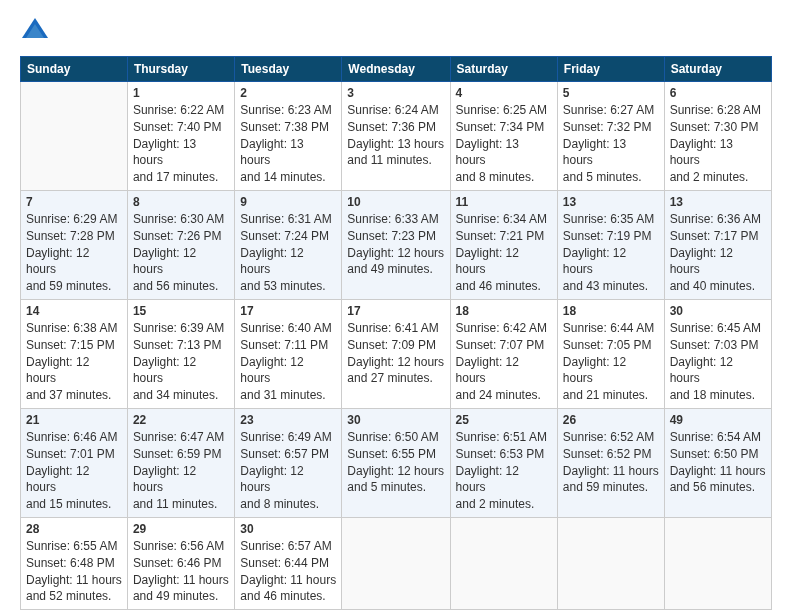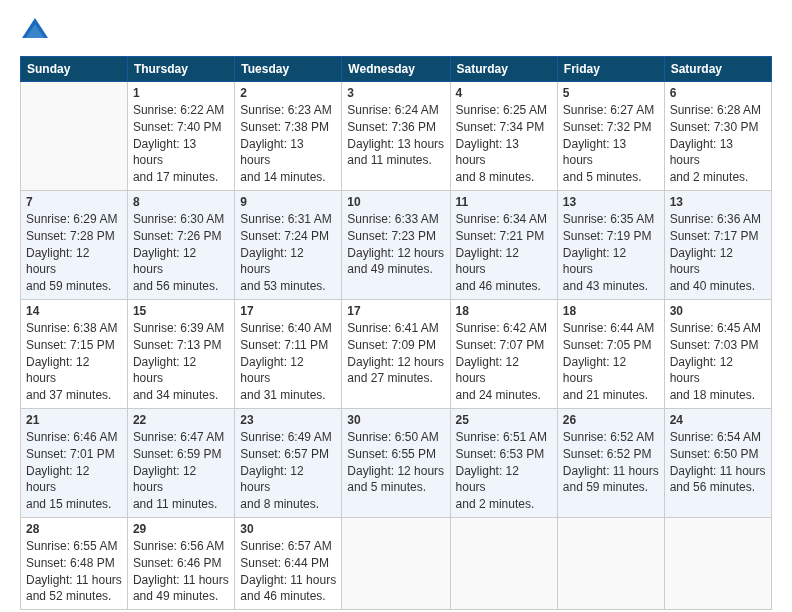--- a/index.html
+++ b/index.html
@@ -239,21 +239,21 @@
           </td>
           <td>
             <div class="day-number">25</div>
             <div class="day-info">Sunrise: 6:51 AM<br>Sunset: 6:53 PM<br>Daylight: 12 hours<br>and 2 minutes.</div>
           </td>
           <td>
             <div class="day-number">26</div>
             <div class="day-info">Sunrise: 6:52 AM<br>Sunset: 6:52 PM<br>Daylight: 11 hours<br>and 59 minutes.</div>
           </td>
           <td>
-            <div class="day-number">24</div>
+            <div class="day-number">49</div>
             <div class="day-info">Sunrise: 6:54 AM<br>Sunset: 6:50 PM<br>Daylight: 11 hours<br>and 56 minutes.</div>
           </td>
         </tr>
         <tr>
           <td>
             <div class="day-number">28</div>
             <div class="day-info">Sunrise: 6:55 AM<br>Sunset: 6:48 PM<br>Daylight: 11 hours<br>and 52 minutes.</div>
           </td>
           <td>
             <div class="day-number">29</div>

